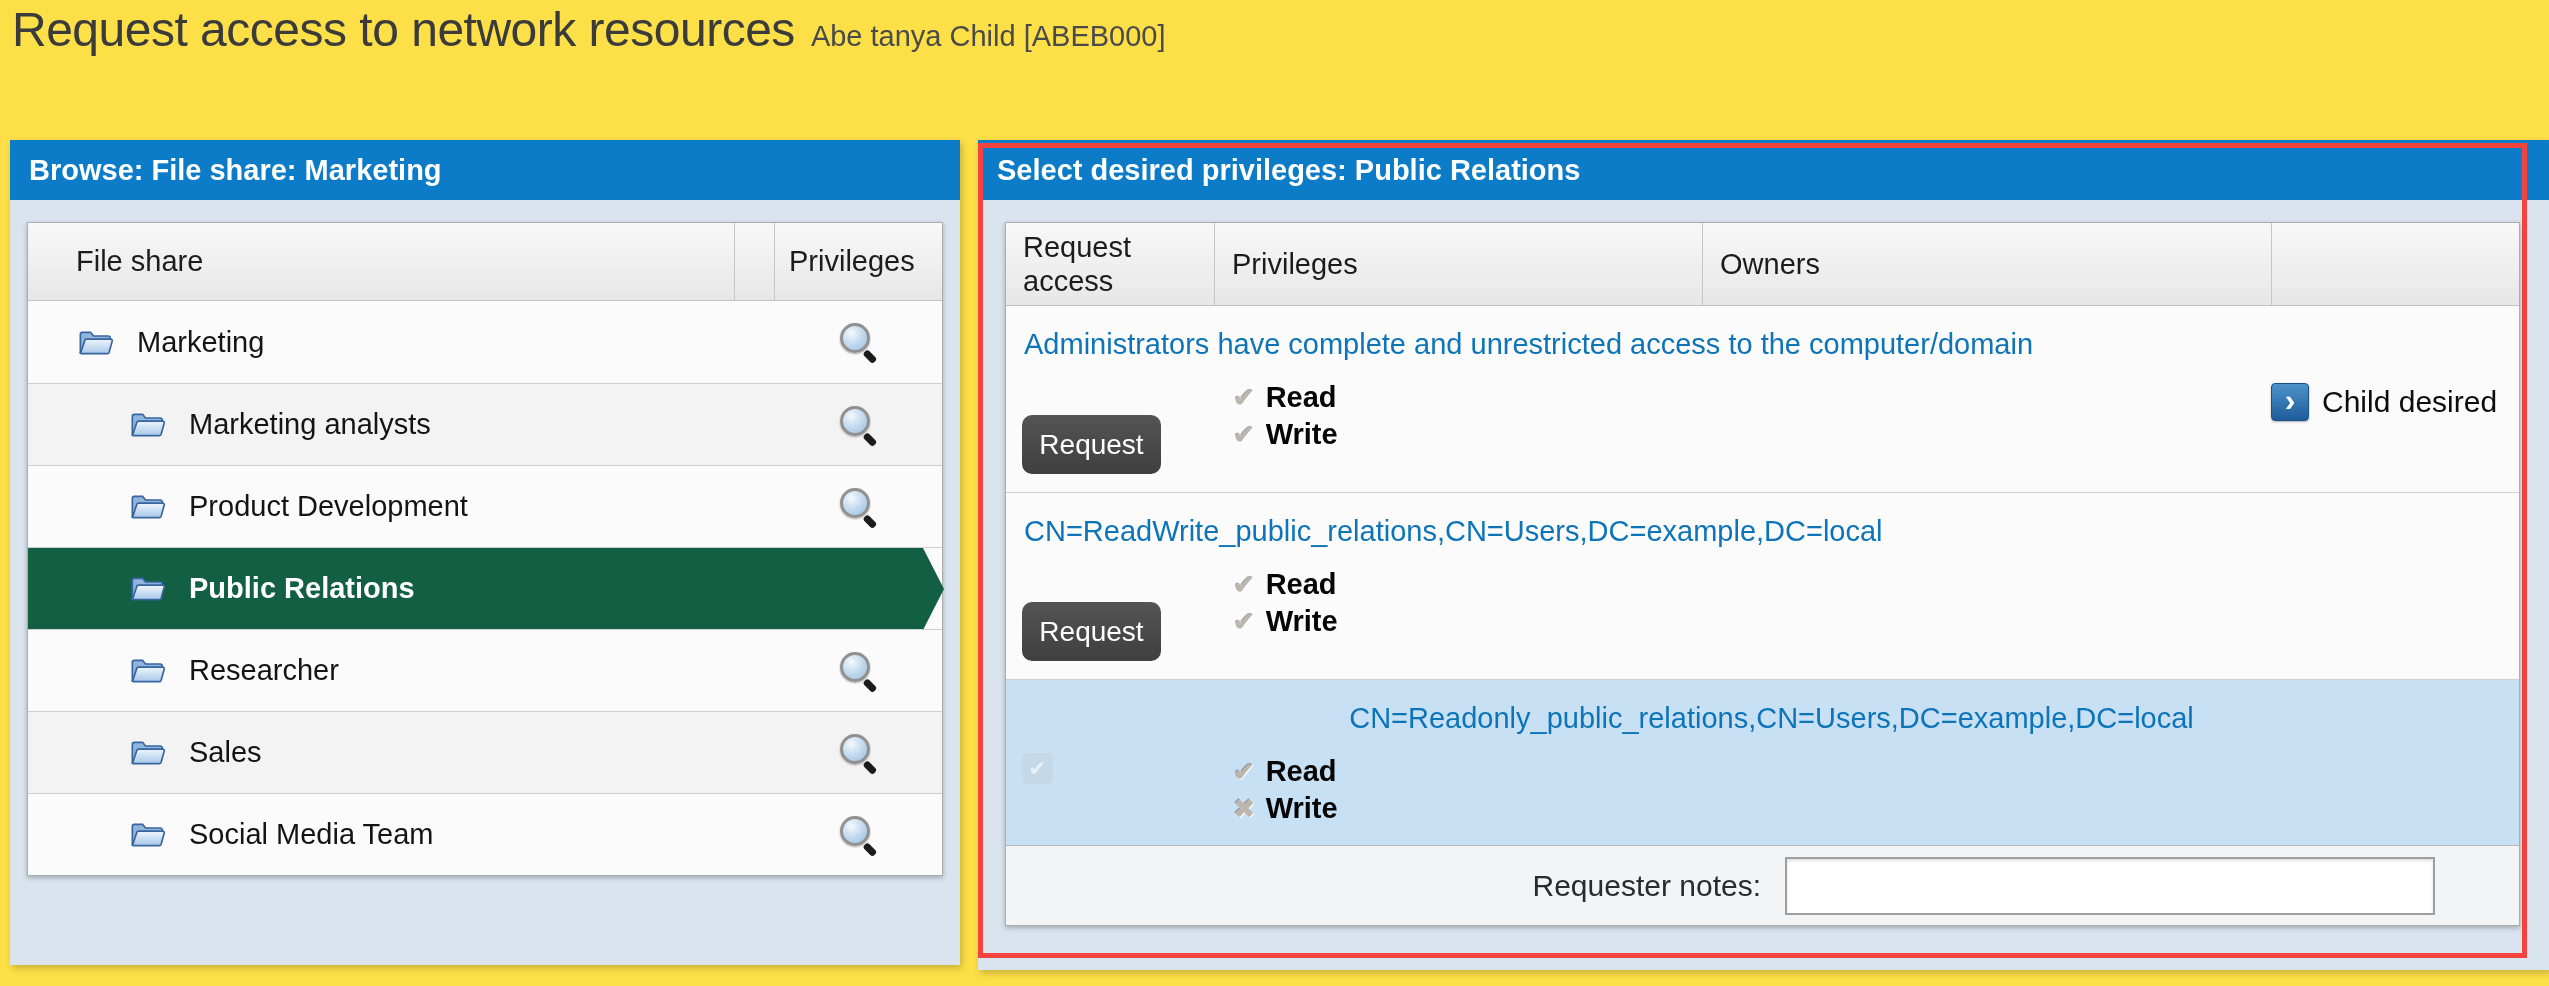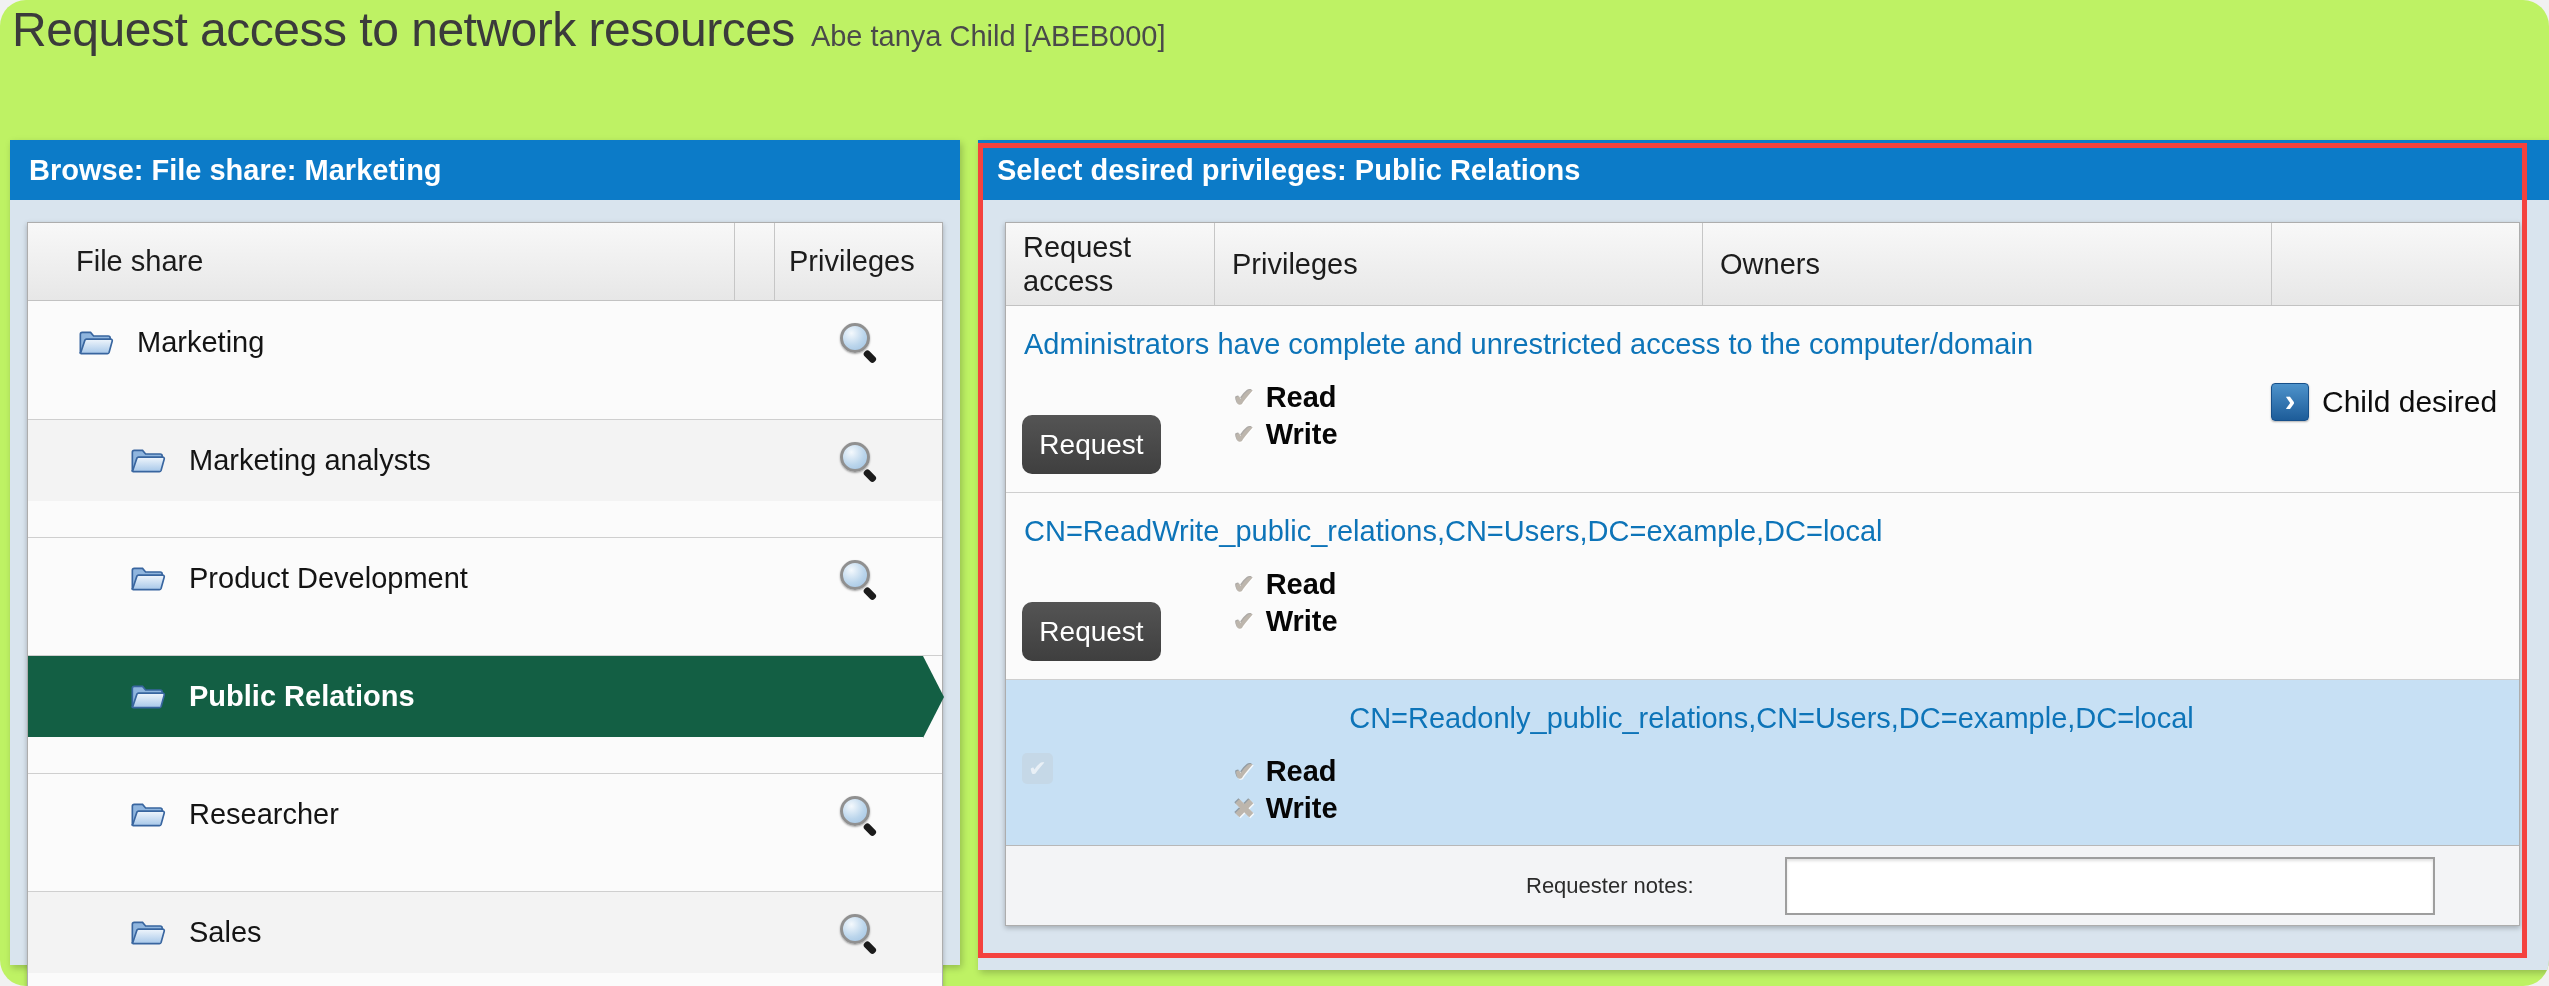--- a/index.html
+++ b/index.html
@@ -1,18 +1,18 @@
 <!DOCTYPE html>
 <html><head>
 <meta charset="utf-8">
 <style>
   * { margin:0; padding:0; box-sizing:border-box; }
   html,body { background:#f1f1f1; }
   body { font-family:"Liberation Sans","DejaVu Sans",sans-serif; }
-  .canvas { position:relative; width:2549px; height:986px; background:#bef264; overflow:hidden;border-radius:26px; }
+  .canvas { position:relative; width:2549px; height:986px; background:#fde047; overflow:hidden; }
 
   
   .titlebar { position:absolute; left:12px; top:2px; display:flex; align-items:baseline; gap:16px; }
   .titlebar h1 { font-size:48px; font-weight:400; color:#3b3b3b; letter-spacing:-0.5px; }
   .titlebar .user { font-size:29px; color:#4a4a4a; }
 
   
   .panel { position:absolute; top:140px; background:#d9e4ee; box-shadow:2px 3px 7px rgba(0,0,0,.22); }
   .left-panel  { left:10px;  width:950px;  height:825px; }
   .right-panel { left:978px; width:1571px; height:830px; }
@@ -26,21 +26,21 @@
   .btable { margin:22px 17px 0 17px; background:#fbfbfb; border:1px solid #adadad;
             box-shadow:0 2px 5px rgba(0,0,0,.25); }
   .bhead { display:flex; height:78px; background:linear-gradient(#f8f8f8,#e7e7e7);
            border-bottom:1px solid #c2c2c2; }
   .bhead > div { font-size:29px; color:#1c1c1c; line-height:77px; }
   .bh-name { flex:1; padding-left:48px; }
   .bh-spacer { width:40px; border-left:1px solid #c6c6c6; }
   .bh-priv { width:168px; border-left:1px solid #c6c6c6; padding-left:14px; }
 
   .brow { display:flex; height:82px; align-items:center; background:#fbfbfb; position:relative; }
-  .brow + .brow { border-top:1px solid #cfcfcf;margin-top:36px; }
+  .brow + .brow { border-top:1px solid #cfcfcf; }
   .brow.alt { background:#f3f3f3; }
   .bname { flex:1; display:flex; align-items:center; padding-left:50px; position:relative; z-index:2; }
   .brow.lvl1 .bname { padding-left:102px; }
   .blabel { font-size:29px; color:#141414; margin-left:22px; }
   .folder { width:37px; height:29px; flex:0 0 auto; }
   .bpriv { width:208px; padding-left:40px; display:flex; justify-content:center; align-items:center;
            position:relative; z-index:2; }
 
   .brow.selected { background:#fbfbfb; }
   .brow.selected .blabel { color:#fff; font-weight:bold; }
@@ -93,21 +93,21 @@
   .cg-chev { color:#fff; font-size:32px; font-weight:bold; line-height:32px; margin-top:-5px; }
   .cg-wrap { display:flex; align-items:center; gap:13px; cursor:pointer; }
   .cg-label { font-size:30px; color:#0d0d0d; }
 
   .dis-checkbox { width:31px; height:31px; border-radius:5px; background:#c5d8e7;
                   display:flex; align-items:center; justify-content:center; margin-left:0; }
   .dcheck { font-family:"DejaVu Sans",sans-serif; font-size:22px; color:#e9f0f6; font-weight:bold; }
 
   .pfoot { height:80px; background:#f3f4f6; border-top:1px solid #b8b8b8; display:flex;
            align-items:center; padding-left:520px; }
-  .pfoot label { font-size:22px; color:#2b2b2b; width:235px; text-align:left; }
+  .pfoot label { font-size:30px; color:#2b2b2b; width:235px; text-align:right; }
   .pfoot input { margin-left:24px; width:650px; height:58px; border:2px solid #9e9e9e; background:#fff;
                  font-size:28px; font-family:inherit; padding:0 12px;
                  box-shadow:inset 0 2px 3px rgba(0,0,0,.12); outline:none; }
 </style>
 </head>
 <body>
 
 <svg width="0" height="0" style="position:absolute">
   <defs>
     <linearGradient id="fgrad" x1="0" y1="0" x2="0" y2="1">

